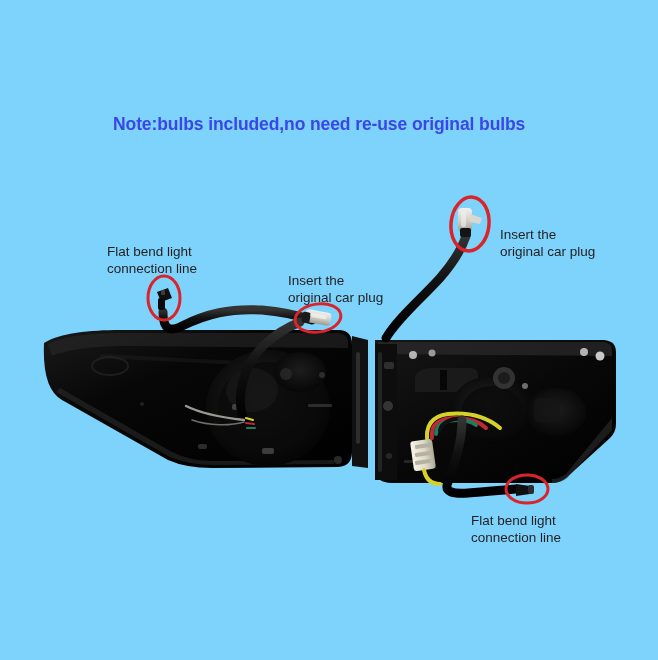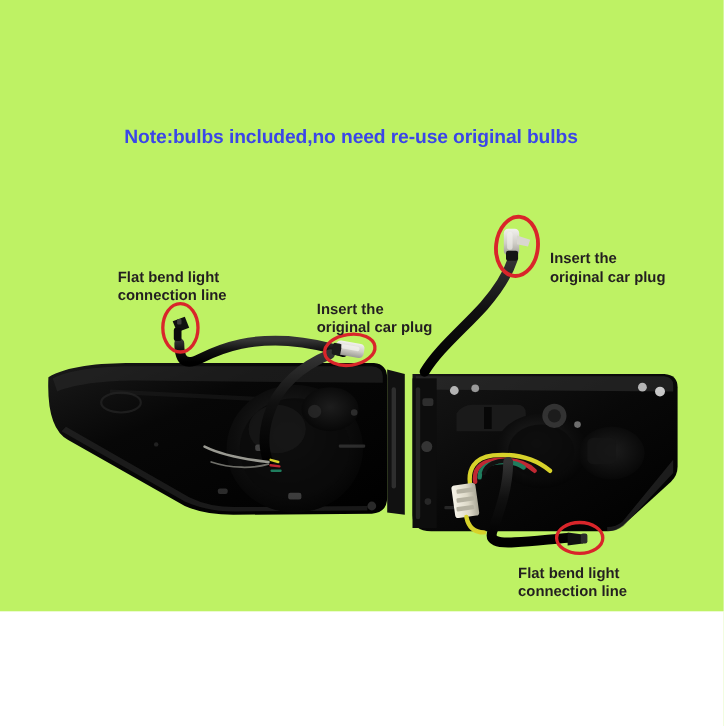--- a/index.html
+++ b/index.html
@@ -6,38 +6,38 @@
     margin: 0;
     padding: 0;
     background: #ffffff;
   }
   body {
     font-family: "Liberation Sans", sans-serif;
   }
   #canvas {
     position: relative;
     width: 658px;
-    height: 556px;
-    background: #bef264;
+    height: 660px;
+    background: #7dd3fc;
     overflow: hidden;
   }
   .note-banner {
     position: absolute;
     left: 113px;
     top: 114px;
     font-size: 17.5px;
     font-weight: bold;
     color: #3b46e8;
     letter-spacing: -0.1px;
     white-space: nowrap;
   }
   .callout {
     position: absolute;
     font-size: 13.5px;
-    font-weight: bold;
+    font-weight: normal;
     color: #231f20;
     line-height: 1.26;
     white-space: nowrap;
   }
   .callout-1 { left: 107px; top: 243px; }
   .callout-2 { left: 288px; top: 272px; }
   .callout-3 { left: 500px; top: 226px; }
   .callout-4 { left: 471px; top: 512px; }
   .art-layer {
     position: absolute;

